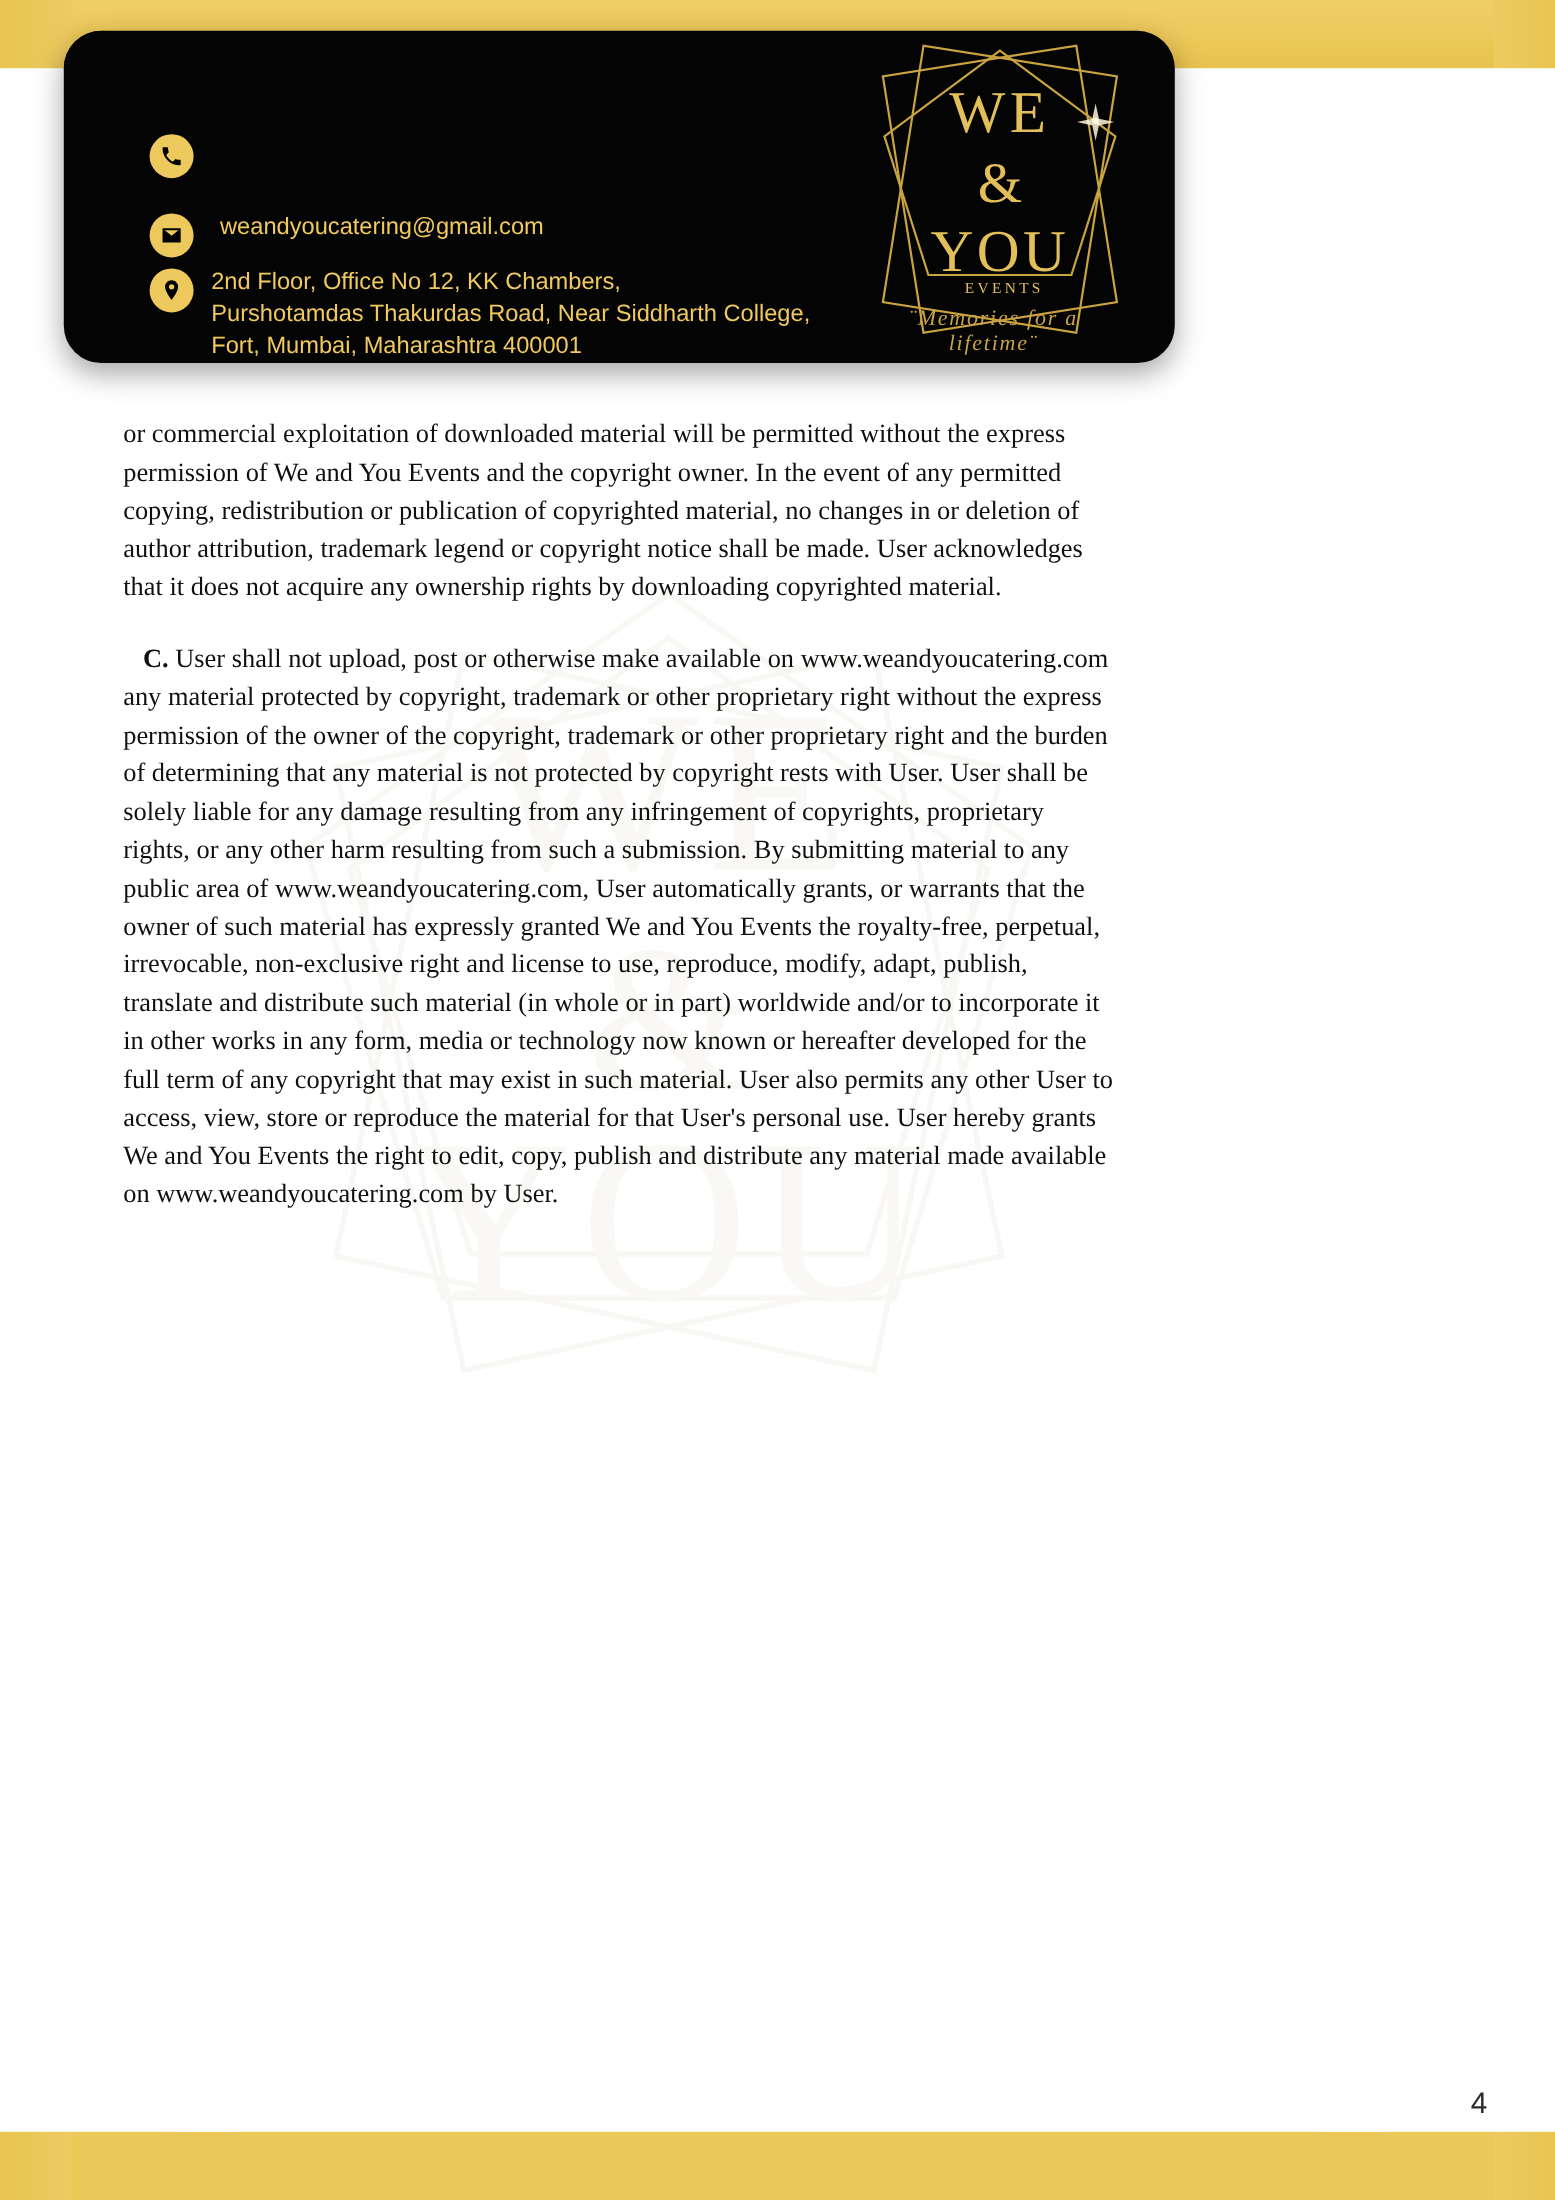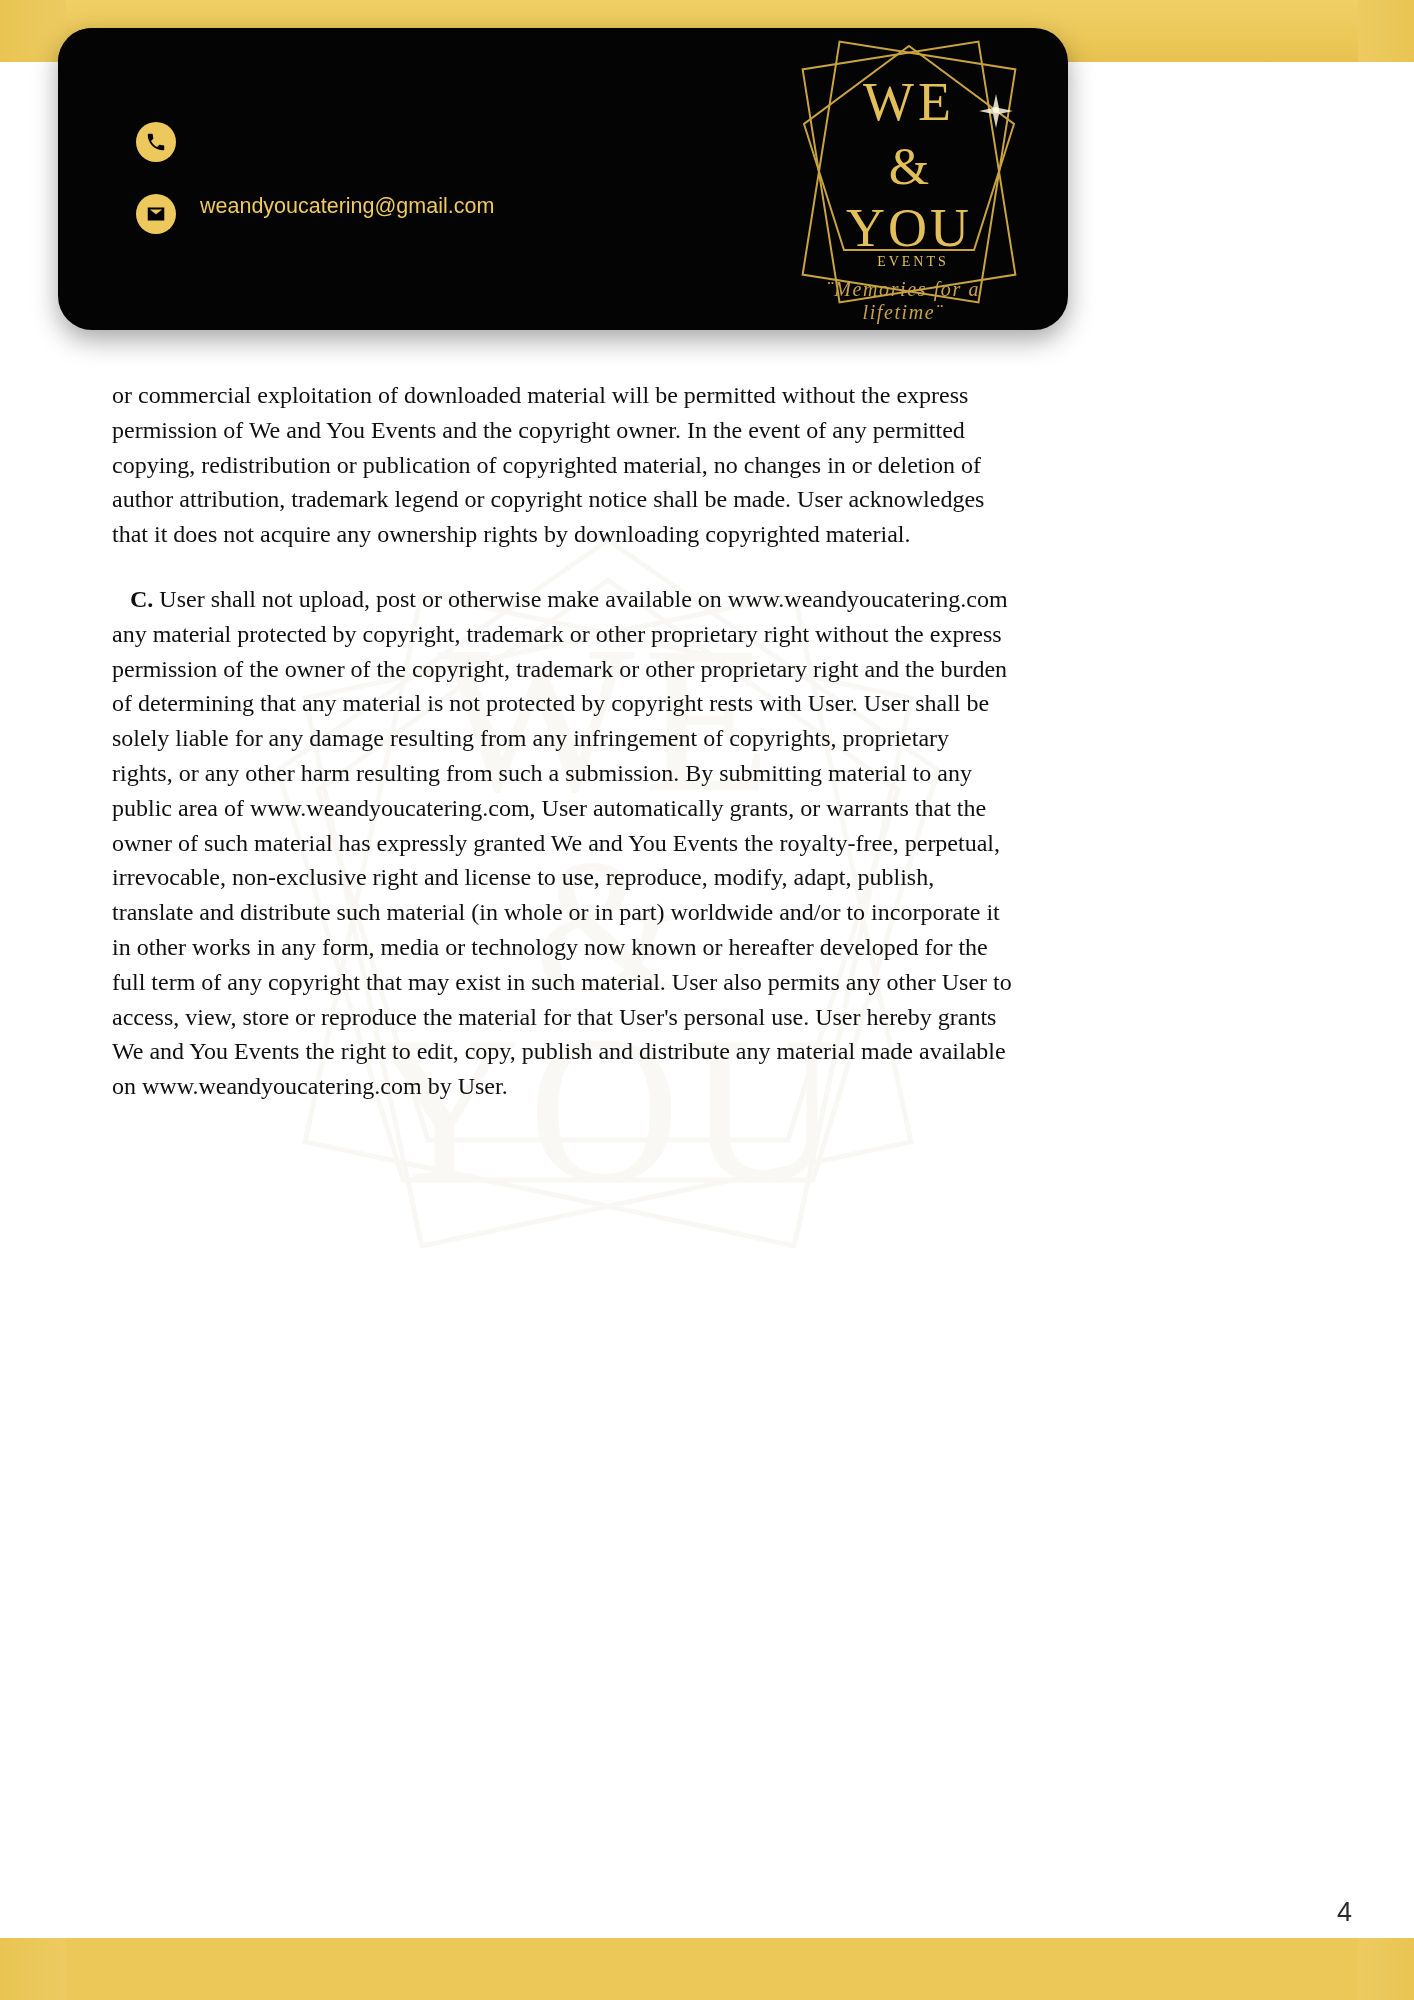--- a/index.html
+++ b/index.html
@@ -290,20 +290,32 @@
       <span class="ic">
         <svg width="22" height="22" viewBox="0 0 24 24">
           <path fill="#000000" d="M3 5h18v14H3V5zm2.2 2L12 12.3 18.8 7H5.2z"></path>
         </svg>
       </span>
       <div class="contact-lines">
         <div>weandyoucatering@gmail.com</div>
       </div>
     </div>
 
+    <div class="contact-row" id="row-addr">
+      <span class="ic">
+        <svg width="22" height="22" viewBox="0 0 24 24">
+          <path fill="#000000" d="M12 2C8.4 2 5.5 4.9 5.5 8.5c0 4.9 6.5 13 6.5 13s6.5-8.1 6.5-13C18.5 4.9 15.6 2 12 2zm0 9a2.6 2.6 0 1 1 0-5.2A2.6 2.6 0 0 1 12 11z"></path>
+        </svg>
+      </span>
+      <div class="contact-lines">
+        <div>2nd Floor, Office No 12, KK Chambers,</div>
+        <div>Purshotamdas Thakurdas Road, Near Siddharth College,</div>
+        <div>Fort, Mumbai, Maharashtra 400001</div>
+      </div>
+    </div>
 
     <div id="logo-wrap">
       <svg width="260" height="300" viewBox="0 0 260 300" xmlns="http://www.w3.org/2000/svg">
         <g stroke="#c9a33f" stroke-width="2" fill="none">
           <rect x="38" y="22" width="178" height="236" transform="rotate(9 127 140)"></rect>
           <rect x="38" y="22" width="178" height="236" transform="rotate(-9 127 140)"></rect>
           <polygon points="127,14 232,92 192,218 62,218 22,92"></polygon>
         </g>
         <g fill="#e3bf5a" font-family="Liberation Serif, serif" text-anchor="middle">
           <text x="127" y="88" font-size="54" letter-spacing="4">WE</text>

